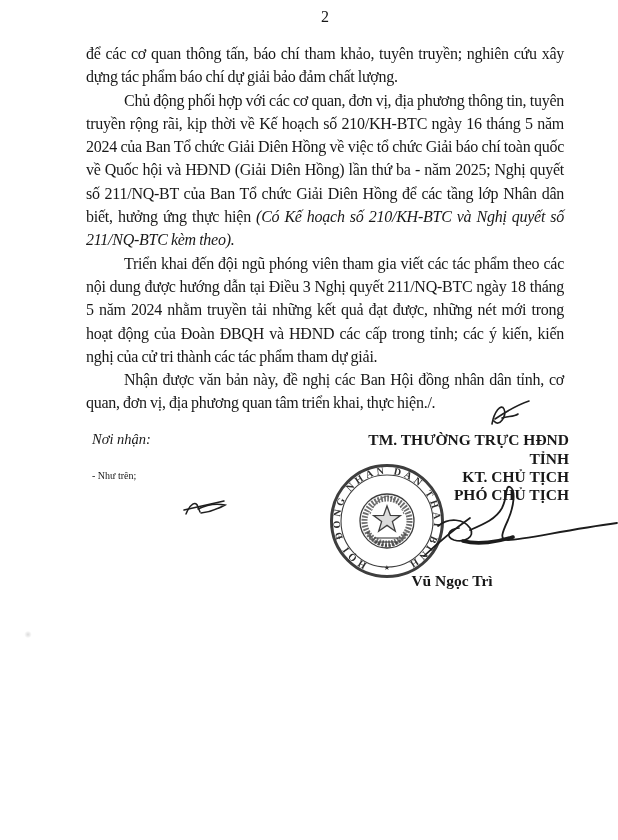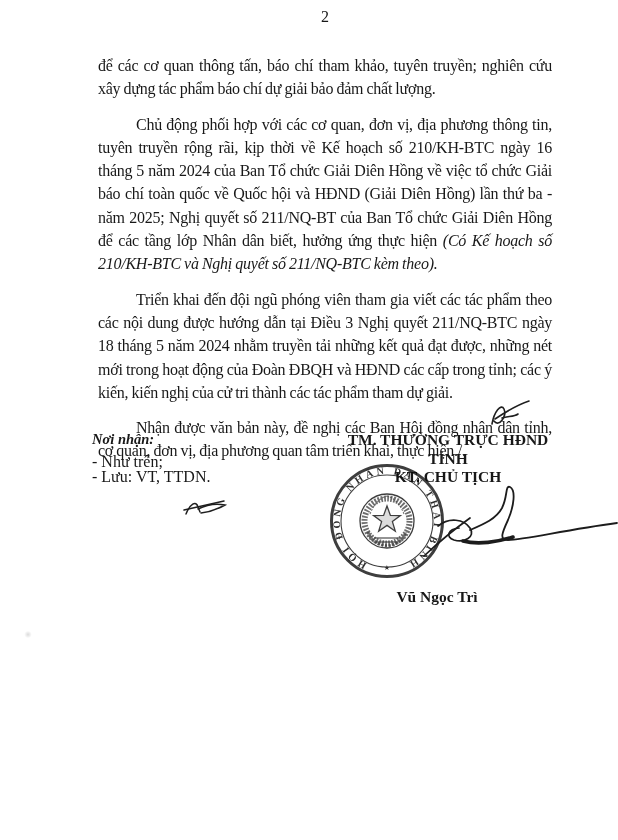--- a/index.html
+++ b/index.html
@@ -5,31 +5,31 @@
   html,body{margin:0;padding:0;background:#ffffff;}
   .page{
     position:relative;width:618px;height:840px;background:#ffffff;overflow:hidden;
     font-family:"Liberation Serif","DejaVu Serif",serif;color:#181818;
   }
   .pagenum{position:absolute;left:86px;top:8px;width:478px;text-align:center;font-size:16px;}
   .body{
     position:absolute;left:86px;top:42px;width:478px;
     font-size:16px;line-height:23.3px;text-align:justify;letter-spacing:-0.25px;word-spacing:-0.5px;
   }
-  .body p{margin:12px;}
+  .body p{margin:0;}
   .indent{text-indent:38px;}
   .bold{font-weight:bold;}
   .it{font-style:italic;}
   .noinhan{position:absolute;left:92px;top:431px;width:230px;}
-  .nn-label{font-weight:bold;font-style:italic;font-size:14.5px;margin-bottom:6px;}
-  .nn-item{font-size:16px;line-height:15.3px;}
-  .signblock{position:absolute;left:327px;top:430px;width:242px;text-align:center;font-weight:bold;}
+  .nn-label{font-weight:normal;font-style:italic;font-size:14.5px;margin-bottom:20px;}
+  .nn-item{font-size:10px;line-height:15.3px;}
+  .signblock{position:absolute;left:327px;top:430px;width:242px;text-align:right;font-weight:bold;}
   .sb-line1{font-size:15.5px;line-height:19px;}
   .sb-line2,.sb-line3{font-size:15.5px;line-height:18px;}
-  .signer{position:absolute;left:357px;top:572px;width:160px;text-align:center;font-weight:bold;font-size:15.5px;margin-top:16px;}
+  .signer{position:absolute;left:372px;top:572px;width:160px;text-align:center;font-weight:bold;font-size:15.5px;}
   .sealsvg{position:absolute;left:328px;top:462px;mix-blend-mode:multiply;}
   .sigsvg{position:absolute;left:412px;top:478px;}
   .ini1{position:absolute;left:484px;top:396px;}
   .ini2{position:absolute;left:182px;top:496px;}
   .artifact{position:absolute;left:24px;top:631px;width:8px;height:7px;border-radius:50%;
     background:radial-gradient(circle,rgba(0,0,0,0.14),rgba(0,0,0,0) 70%);}
   svg{display:block;}
 </style>
 </head>
 <body>
@@ -49,34 +49,34 @@
     <g fill="none" stroke="#1f1f1f" stroke-width="1.6" stroke-linecap="round">
       <path d="M8,28 C10,16 17,7 20,13 C23,20 15,32 10,25"></path>
       <path d="M11,23 C20,17 33,9 45,5"></path>
       <path d="M18,22 C24,20 30,21 34,18"></path>
     </g>
   </svg>
 
   <div class="noinhan">
     <div class="nn-label">Nơi nhận:</div>
     <div class="nn-item">- Như trên;</div>
-    <div class="nn-item">- Lưu: VT, TTDN.</div>
   </div>
 
   <svg class="ini2" width="46" height="22" viewBox="0 0 46 22">
     <g fill="none" stroke="#1f1f1f" stroke-width="1.5" stroke-linecap="round">
       <path d="M4,18 C8,8 14,4 16,11 L18,16"></path>
       <path d="M2,14 L42,5"></path>
       <path d="M16,13 C24,9 33,7 43,9 C36,13 27,16 19,17"></path>
     </g>
   </svg>
 
   <div class="signblock">
     <div class="sb-line1">TM. THƯỜNG TRỰC HĐND TỈNH</div>
     <div class="sb-line2">KT. CHỦ TỊCH</div>
+    <div class="sb-line3">PHÓ CHỦ TỊCH</div>
   </div>
 
   <svg class="sealsvg" width="118" height="118" viewBox="0 0 118 118">
     <g stroke="#2e2e2e" fill="none" opacity="0.92">
       <circle cx="59" cy="59" r="55.5" stroke-width="3"></circle>
       <circle cx="59" cy="59" r="46" stroke-width="1.1"></circle>
 
       <circle cx="59" cy="59" r="27" stroke-width="1.3"></circle>
       <circle cx="59" cy="59" r="22.5" stroke-width="6" stroke-dasharray="1.8,1.4" opacity="0.75"></circle>
       <path d="M40,70 a20,20 0 0 0 38,0" stroke-width="3" stroke-dasharray="2.2,1.6" opacity="0.8"></path>

